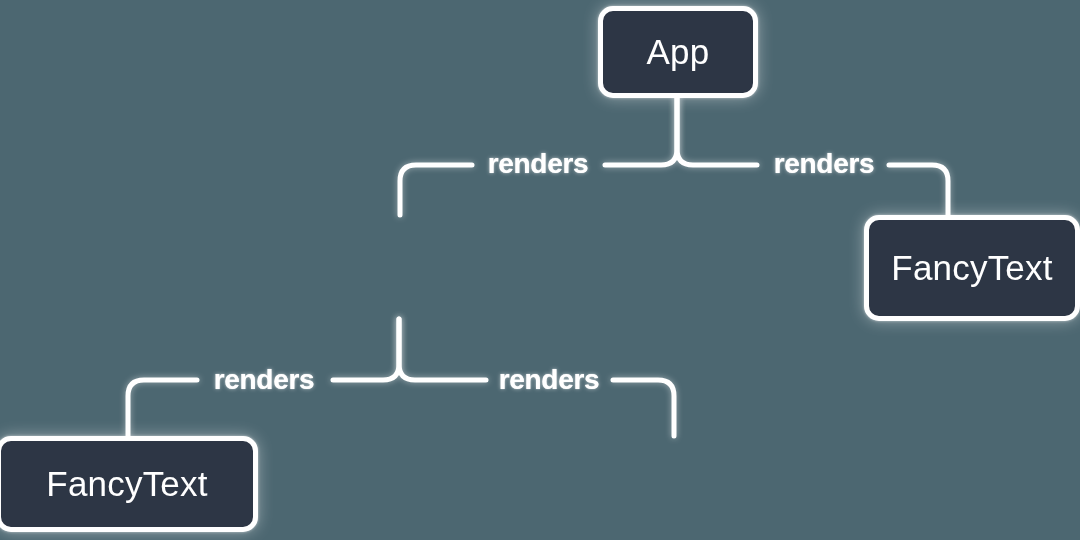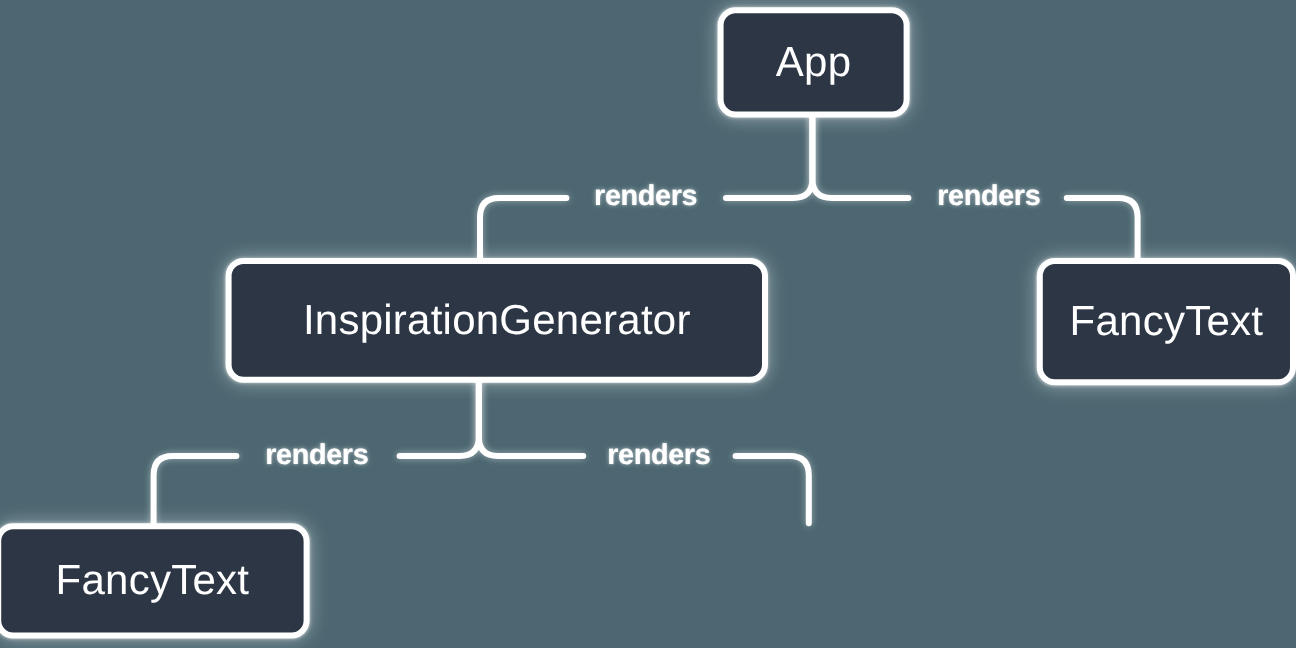--- a/index.html
+++ b/index.html
@@ -42,21 +42,21 @@
   }
   .node-app        {left:598px; top:6px;   width:160px; height:92px;}
   .node-inspiration{left:188px; top:215px; width:452px; height:104px;}
   .node-fancy-right{left:864px; top:215px; width:216px; height:106px; border-radius:15px;}
   .node-fancy-left {left:-4px;  top:436px; width:262px; height:96px;}
   .node-copyright  {left:543px; top:436px; width:263px; height:96px;}
   .edge-label{
     position:absolute;
     transform:translate(-50%,-50%);
     color:var(--text);
-    font-size:24px;
+    font-size:28px;
     font-weight:700;
     letter-spacing:-.3px;
     text-shadow:0 0 4px rgba(255,255,255,.55), 0 0 1px rgba(255,255,255,.8);
     white-space:nowrap;
   }
   .edge-label-1{left:538px; top:164px;}
   .edge-label-2{left:824px; top:164px;}
   .edge-label-3{left:264px; top:380px;}
   .edge-label-4{left:549px; top:380px;}
 </style>
@@ -69,23 +69,20 @@
     <path d="M 677 98 V 149 Q 677 165 661 165 H 605 M 472 165 H 416 Q 400 165 400 181 V 215"></path>
     <path d="M 677 98 V 149 Q 677 165 693 165 H 757 M 889 165 H 932 Q 948 165 948 181 V 215"></path>
     <path d="M 399 319 V 364 Q 399 380 383 380 H 333 M 197 380 H 144 Q 128 380 128 396 V 436"></path>
     <path d="M 399 319 V 364 Q 399 380 415 380 H 486 M 613 380 H 658 Q 674 380 674 396 V 436"></path>
   </svg>
 
   <div class="node node-app">
     <span>App</span>
   </div>
 
-  <div class="node node-inspiration">
-    <span>InspirationGenerator</span>
-  </div>
 
   <div class="node node-fancy-right">
     <span>FancyText</span>
   </div>
 
   <div class="node node-fancy-left">
     <span>FancyText</span>
   </div>
 
 

